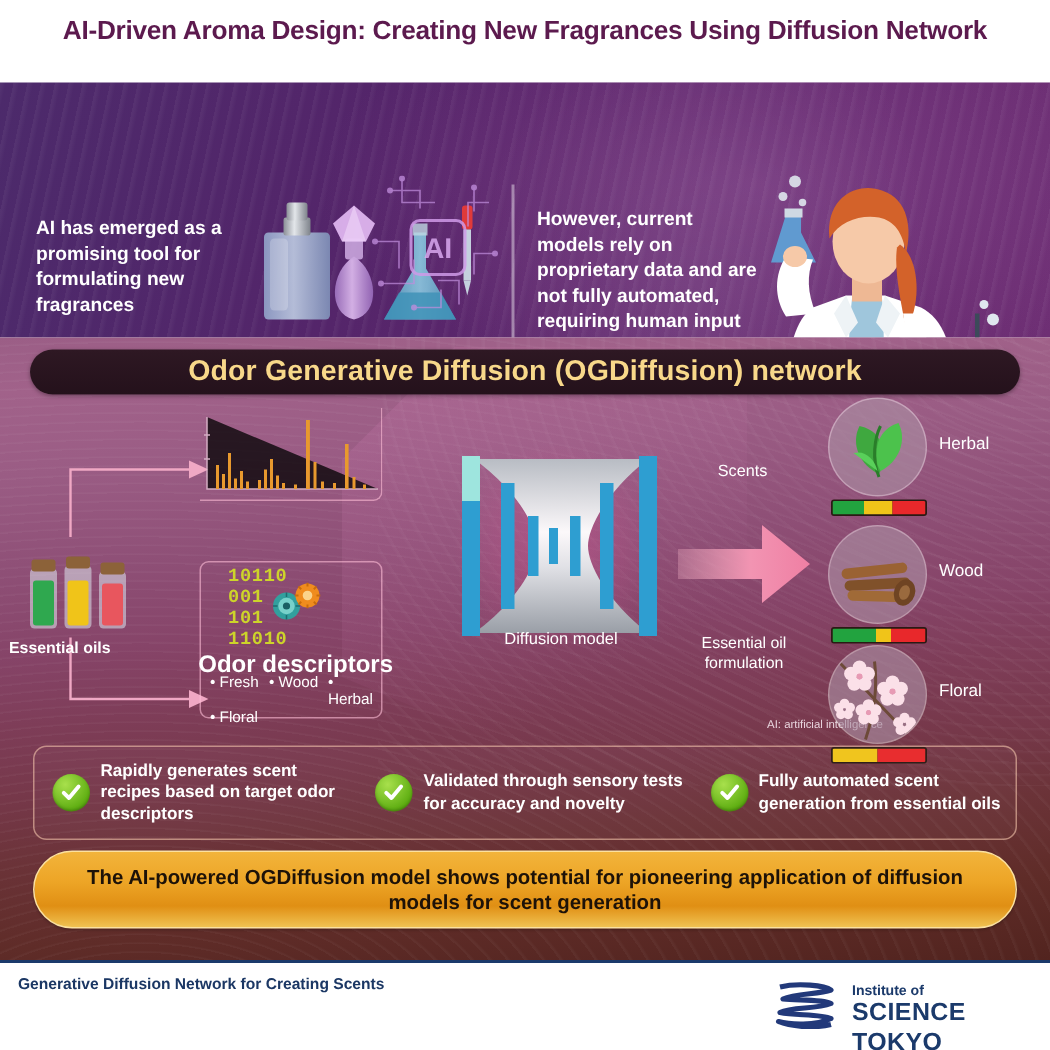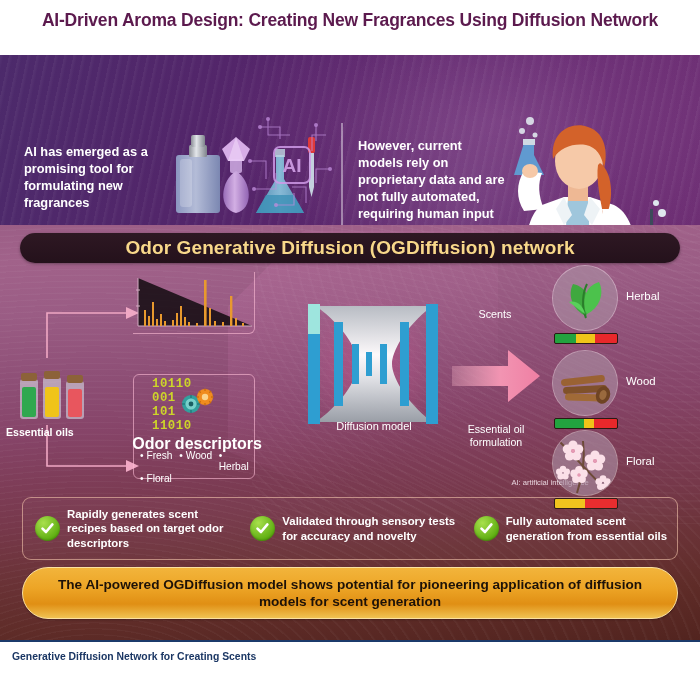--- a/index.html
+++ b/index.html
@@ -647,15 +647,22 @@
     </div>
   </div>
 
   <div class="gold-banner">
     <span>The AI-powered OGDiffusion model shows potential for pioneering application of diffusion models for scent generation</span>
   </div>
 
   <div class="footer">
     <div class="footer-rule"></div>
     <div class="f-title">Generative Diffusion Network for Creating Scents</div>
+    <div class="logo">
+      <svg class="logo-mark" viewBox="0 0 42 32">
+        <path d="M4 4 C16 1 34 3 38 6 C30 9 14 8 6 12 C16 13 32 12 38 15 C28 19 12 17 4 21 C14 23 32 22 38 25 C28 30 10 29 3 27 C10 30 26 32 38 29" fill="none" stroke="#22397a" stroke-width="3.4" stroke-linejoin="round"></path>
+      </svg>
+      <div class="logo-t1">Institute of</div>
+      <div class="logo-t2">SCIENCE TOKYO</div>
+    </div>
   </div>
 
 </div>
 
 </body></html>

